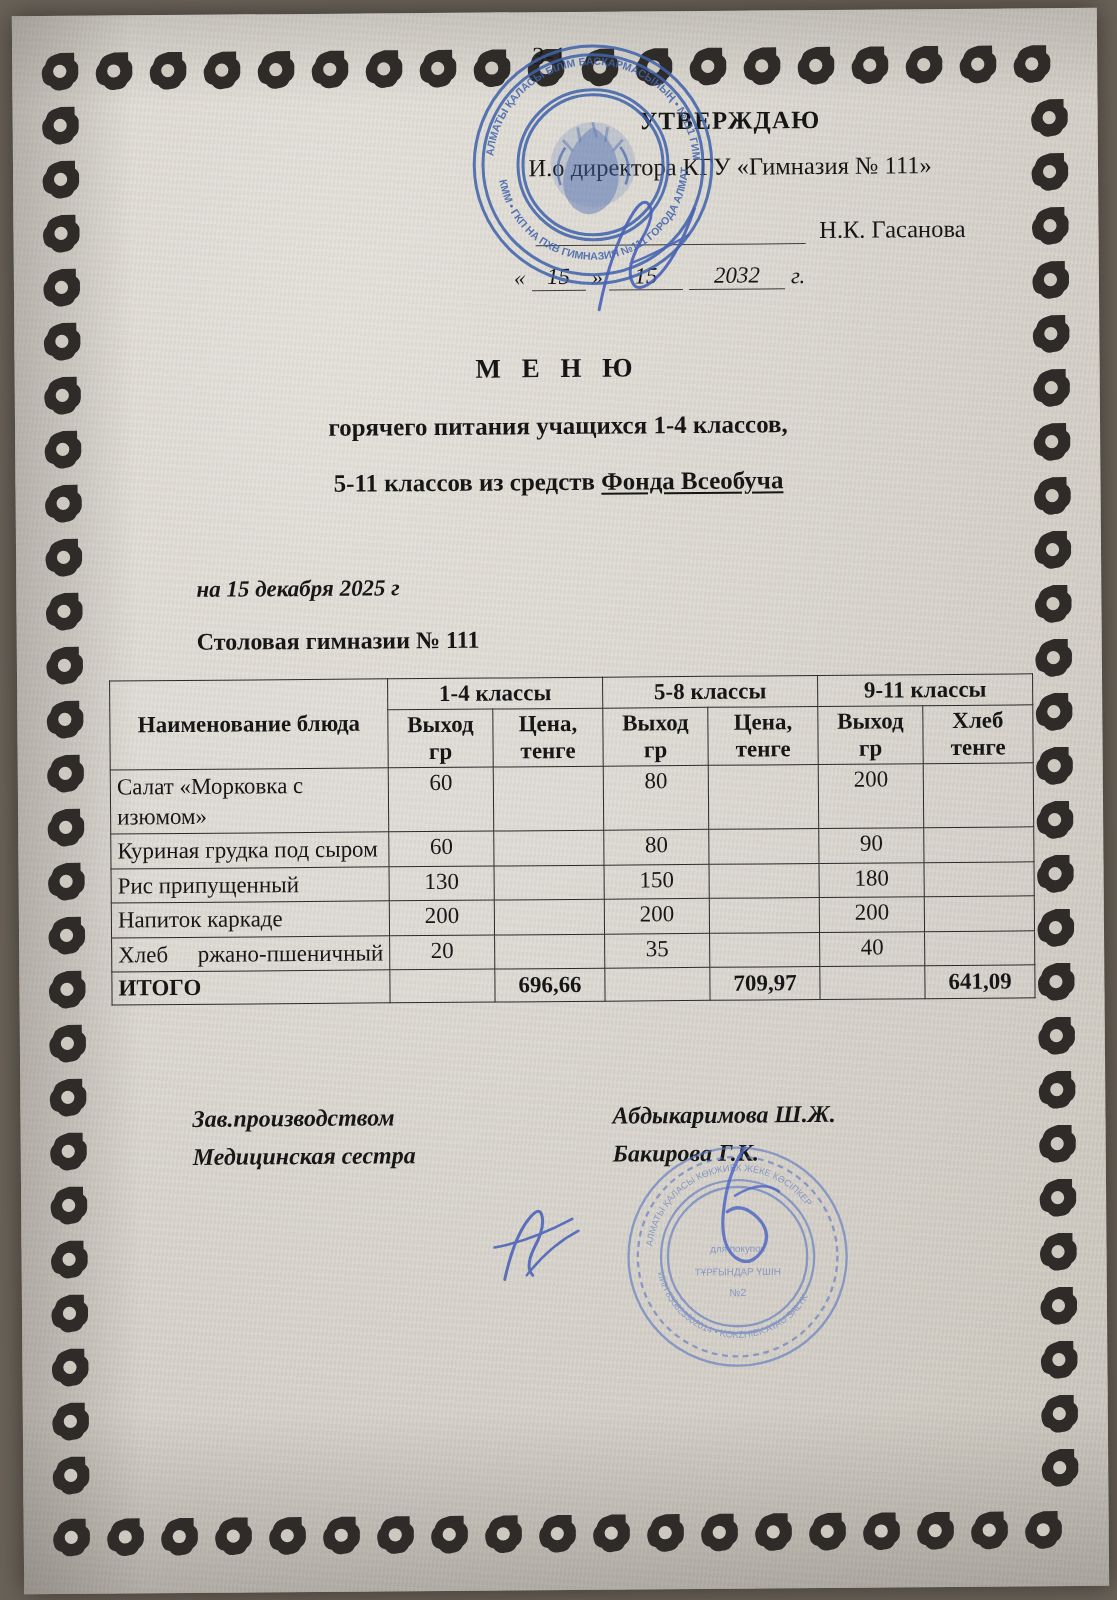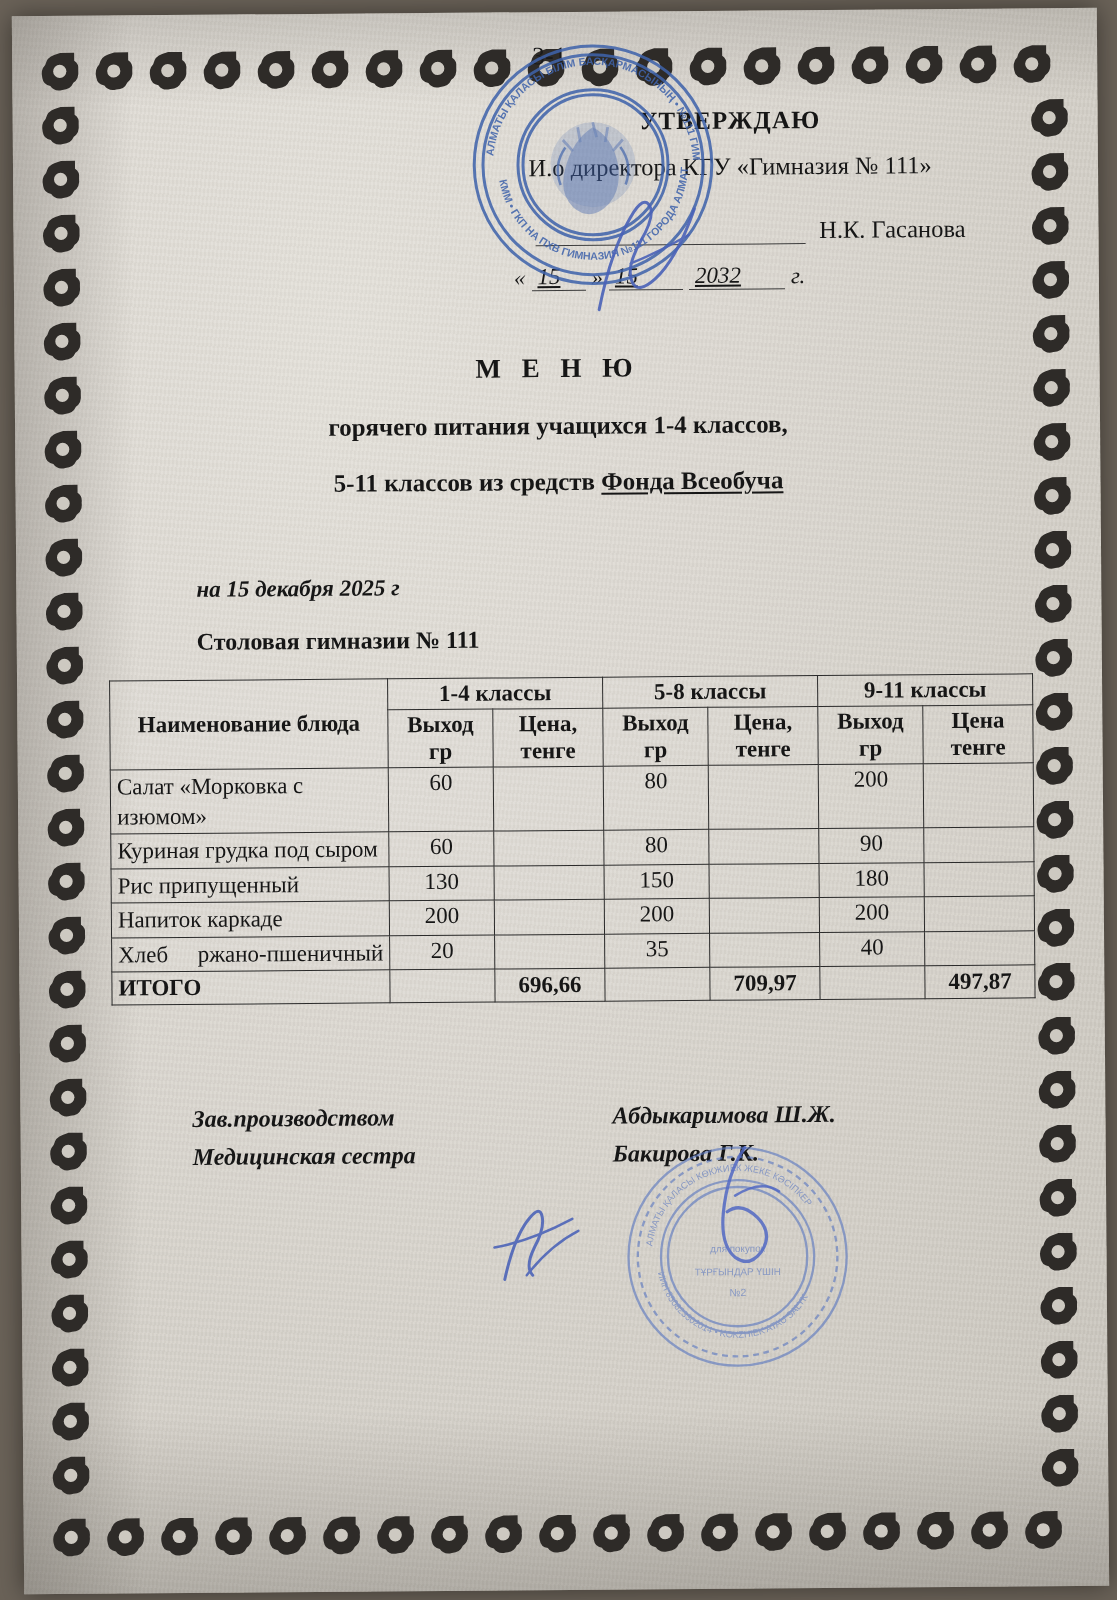--- a/index.html
+++ b/index.html
@@ -74,22 +74,22 @@
   }
   .sign-rule { flex: 0 0 270px; border-bottom: 1.6px solid #3c3c3c; height: 30px; }
   .sign-name { font-size: 24.5px; white-space: nowrap; }
 
   .date-row {
     display: flex; align-items: flex-end; gap: 6px;
     font-size: 23px; font-style: italic; margin-left: 18px;
   }
   .dq { font-style: italic; }
   .date-fill {
-    border-bottom: 1.5px solid #3c3c3c; text-align: left;
-    font-style: italic; padding: 0 6px; min-width: 46px; text-decoration: underline;
+    border-bottom: 1.5px solid #3c3c3c; text-align: center;
+    font-style: italic; padding: 0 6px; min-width: 46px;
   }
   .date-fill.w1 { min-width: 54px; }
   .date-fill.w2 { min-width: 74px; }
   .date-fill.w3 { min-width: 96px; }
 
   .menu-title {
     text-align: center; font-weight: 700; font-size: 27px;
     letter-spacing: 7px; margin: 62px 0 0 0;
   }
   .menu-sub {
@@ -1136,21 +1136,21 @@
           </th>
           <th class="sub">
             <span>Цена,</span>
             <span class="l2">тенге</span>
           </th>
           <th class="sub">
             <span>Выход</span>
             <span class="l2">гр</span>
           </th>
           <th class="sub">
-            <span>Цена</span>
+            <span>Хлеб</span>
             <span class="l2">тенге</span>
           </th>
         </tr>
       </thead>
       <tbody id="menu-body">
           <tr>
             <td class="dish">Салат «Морковка с изюмом»</td>
             <td class="num">60</td>
             <td class="num blank"></td>
             <td class="num">80</td>
@@ -1194,21 +1194,21 @@
             <td class="num">40</td>
             <td class="num blank"></td>
           </tr>
           <tr class="total">
             <td class="total-label">ИТОГО</td>
             <td class="total-val"></td>
             <td class="total-val">696,66</td>
             <td class="total-val"></td>
             <td class="total-val">709,97</td>
             <td class="total-val"></td>
-            <td class="total-val">497,87</td>
+            <td class="total-val">641,09</td>
           </tr>
         </tbody>
     </table>
 
     <div class="footer">
       <div class="f-left">
         <div class="f-line">Зав.производством</div>
         <div class="f-line">Медицинская сестра</div>
       </div>
       <div class="f-right">

